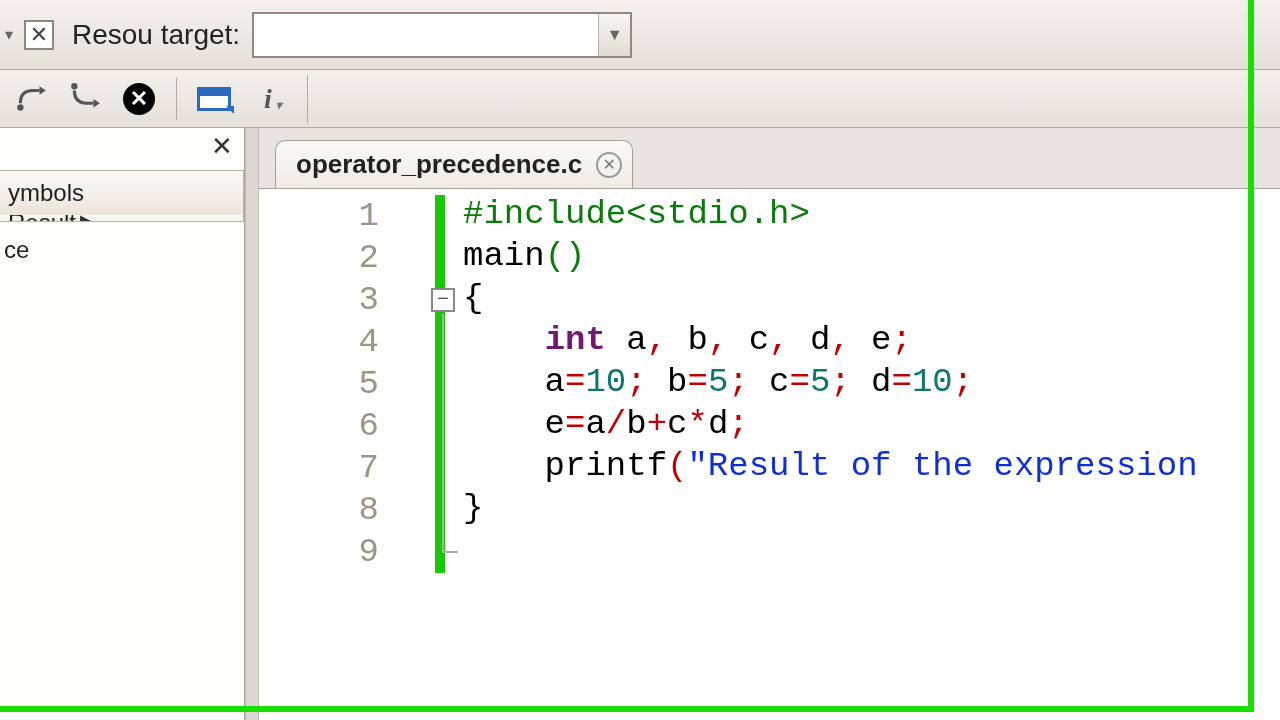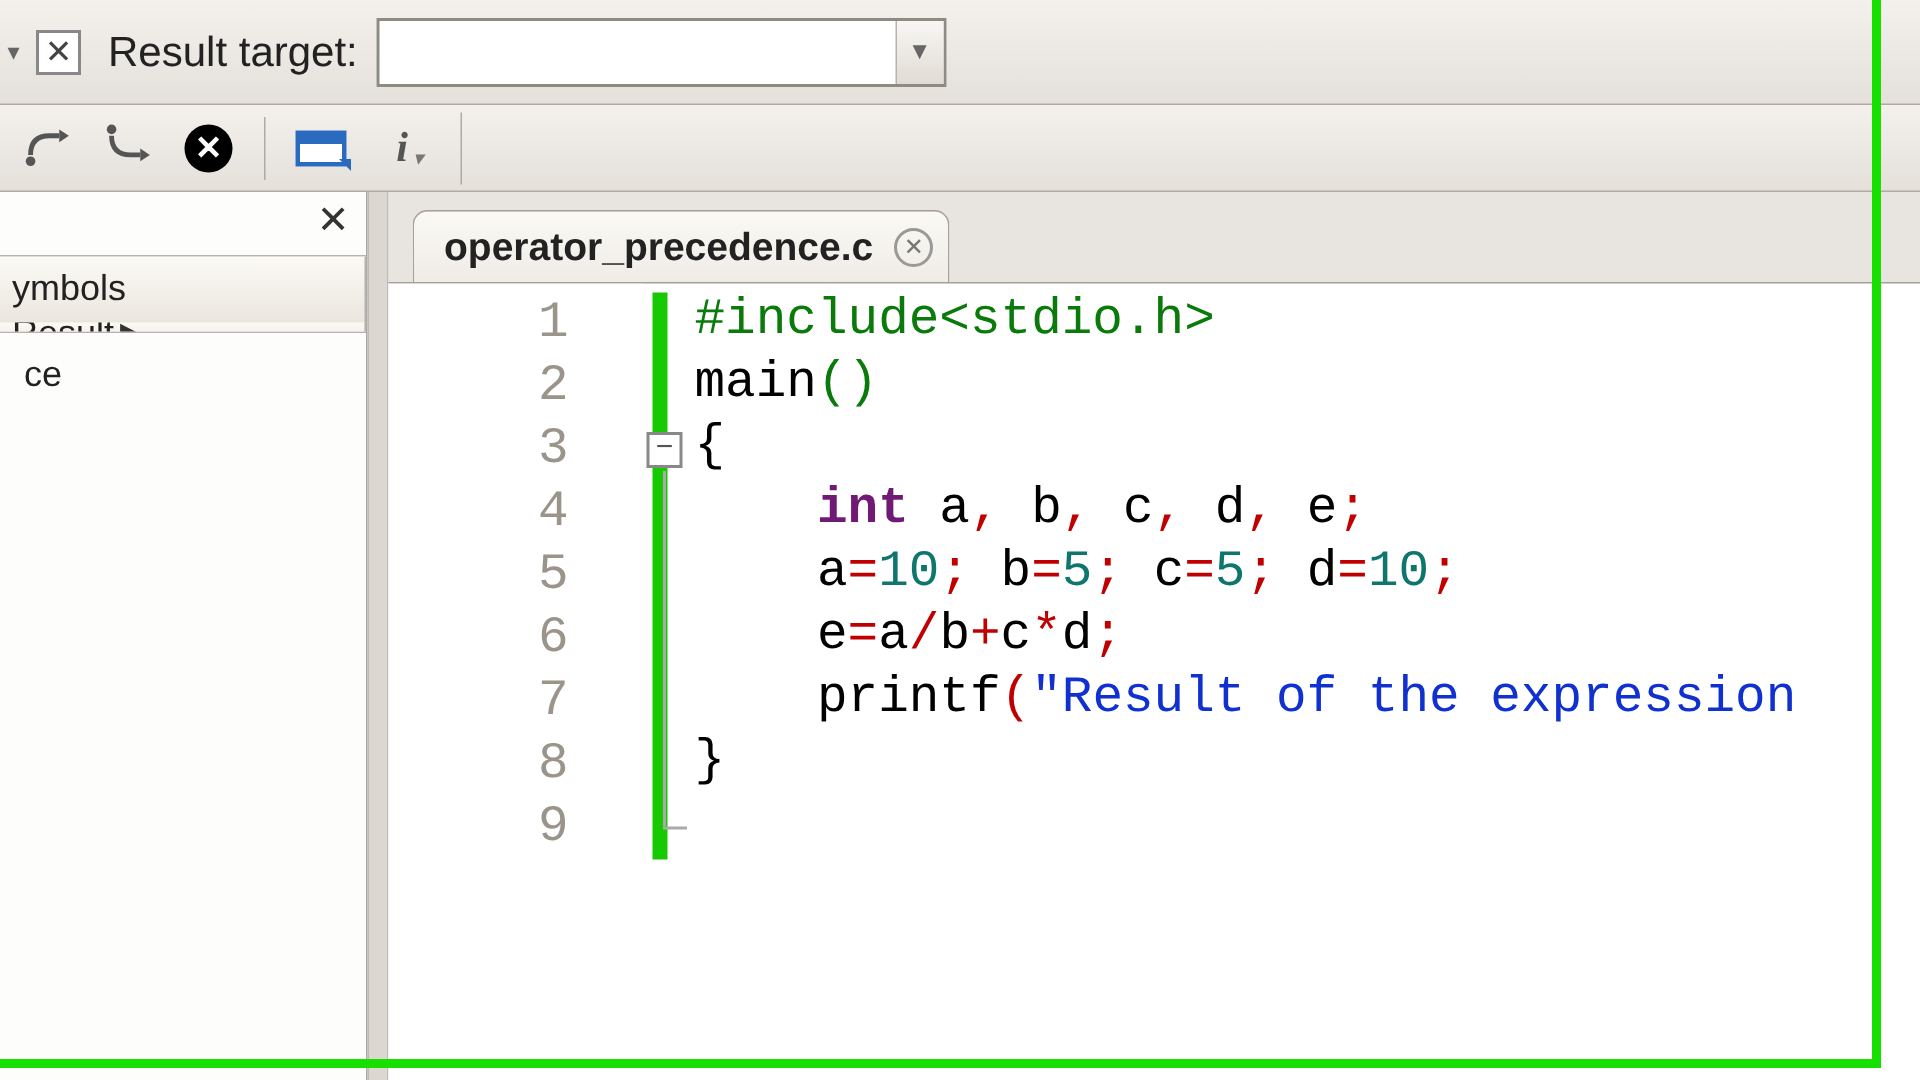--- a/index.html
+++ b/index.html
@@ -134,21 +134,21 @@
     background:linear-gradient(#fcfaf6,#eae6de);
   }
   .side-tab.cut { flex:1;min-width:0;overflow:hidden;}
   .side-tab .arrow{margin-left:4px;color:#333;}
   .side-body {
     flex:1;
     padding:10px 0 0 0;
     font-size:24px;color:#222;
     overflow:hidden;
   }
-  .side-body .item { padding:4px 0 4px 16px;white-space:nowrap;}
+  .side-body .item { padding:4px 0 4px 4px;white-space:nowrap;}
 
   
   .splitter {
     width:14px;background:#dcd8d0;border-left:1px solid #bbb;border-right:1px solid #bbb;
   }
 
   
   .editor-wrap {
     flex:1;
     display:flex;flex-direction:column;
@@ -244,21 +244,21 @@
   .frame-bottom{
     position:absolute;left:0;right:26px;bottom:8px;height:6px;background:#17e000;pointer-events:none;
   }
 </style>
 </head>
 <body>
 
 <div class="toolbar1">
   <div class="dropdown-arrow">▾</div>
   <div class="stop-icon">✕</div>
-  <div class="build-label">Result target:</div>
+  <div class="build-label">Resou target:</div>
   <div class="build-combo">
     <span></span>
     <div class="combo-btn">▼</div>
   </div>
 </div>
 
 <div class="toolbar2">
   <div class="tb-btn icon-jump">
     <svg viewBox="0 0 32 32">
         <path d="M6 20 Q6 8 18 8 L24 8" fill="none" stroke="#555" stroke-width="3"></path>

